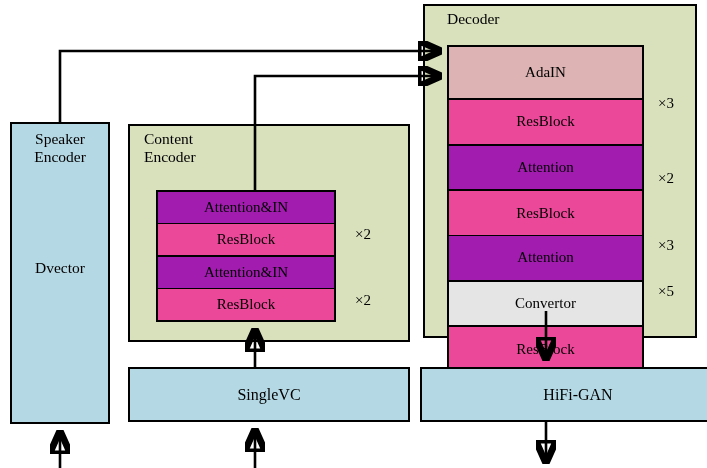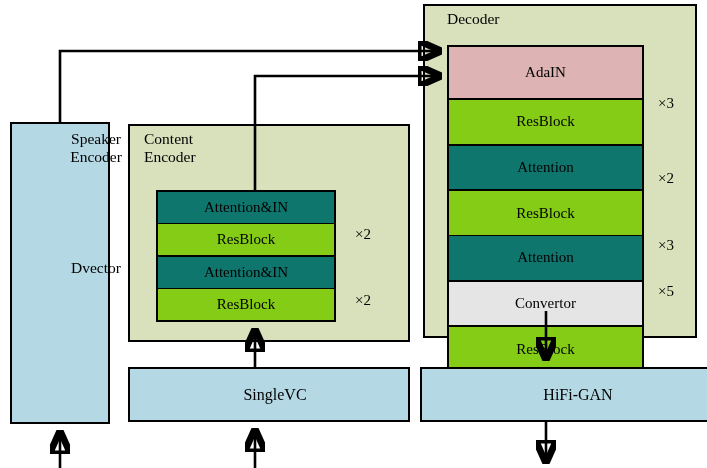--- a/index.html
+++ b/index.html
@@ -48,22 +48,22 @@
     align-items: center;
     justify-content: center;
     font-size: 15px;
     color: #000000;
     box-sizing: border-box;
     border-bottom: 1.6px solid #000000;
     position: relative;
   }
   .row:last-child { border-bottom: none; }
   .row.sep-strong { border-bottom: 2.5px solid #000000; }
-  .row.c-white   { background: #0f766e; }
-  .row.c-peach   { background: #84cc16; }
+  .row.c-white   { background: #a21caf; }
+  .row.c-peach   { background: #ec4899; }
   .row.c-rose    { background: #ddb3b3; }
   .row.c-lav     { background: #e5e5e5; }
   .mult {
     position: absolute;
     font-size: 15px;
     color: #000000;
     text-align: left;
   }
   .blue-label {
     position: absolute;
@@ -73,21 +73,20 @@
     color: #000000;
   }
   .spk-label {
     position: absolute;
     width: 100%;
     text-align: center;
     font-size: 15.5px;
     line-height: 1.18;
     color: #000000;
     white-space: pre-line;
-    padding-left: 36px;
   }
   svg.wires {
     position: absolute;
     left: 0; top: 0;
     width: 707px;
     height: 468px;
     pointer-events: none;
     overflow: visible;
   }
   svg.wires path, svg.wires line { stroke: #000000; stroke-width: 2.6px; fill: none; }
@@ -149,21 +148,21 @@
     <div class="row c-peach">
       <span>ResBlock</span>
     </div>
   </div>
 
   <div class="mult" style="left:658px; top:95px;">×3</div>
   <div class="mult" style="left:658px; top:170px;">×2</div>
   <div class="mult" style="left:658px; top:237px;">×3</div>
   <div class="mult" style="left:658px; top:283px;">×5</div>
 
-  <div class="box blue-box" style="left:128px; top:367px; width:282px; height:55px;padding-left:6px;">
+  <div class="box blue-box" style="left:128px; top:367px; width:282px; height:55px;">
     <div class="blue-label" style="top:17px;">SingleVC</div>
   </div>
 
   <div class="box blue-box" style="left:420px; top:367px; width:316px; height:55px;">
     <div class="blue-label" style="top:17px;">HiFi-GAN</div>
   </div>
 
   <svg class="wires" viewBox="0 0 707 468">
     <defs>
       <marker id="arrowhead" markerWidth="9" markerHeight="8" refX="8.4" refY="4" orient="auto" markerUnits="strokeWidth">

